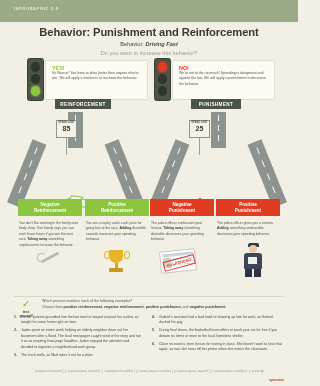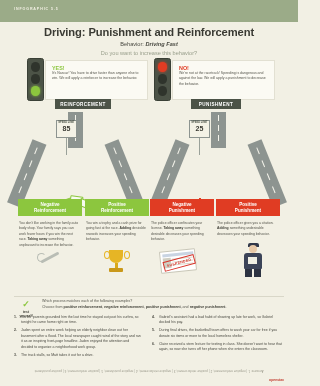--- a/index.html
+++ b/index.html
@@ -153,21 +153,21 @@
   .brand{position:absolute;right:14px;bottom:4px;font-size:3.4px;font-weight:bold;color:#c0392b;}
 </style>
 </head>
 <body>
 
 <div class="page">
 
   <div class="hdr">
     <div class="hdr-label">INFOGRAPHIC 5.5</div>
   </div>
-  <div class="title">Driving: Punishment and Reinforcement</div>
+  <div class="title">Behavior: Punishment and Reinforcement</div>
   <div class="subtitle">
     <span>Behavior: </span><i>Driving Fast</i>
   </div>
   <div class="question">Do you want to increase this behavior?</div>
 
   <div class="tl l1">
     <div class="bulb b1"></div>
     <div class="bulb b2"></div>
     <div class="bulb b3 on-green"></div>
   </div>

